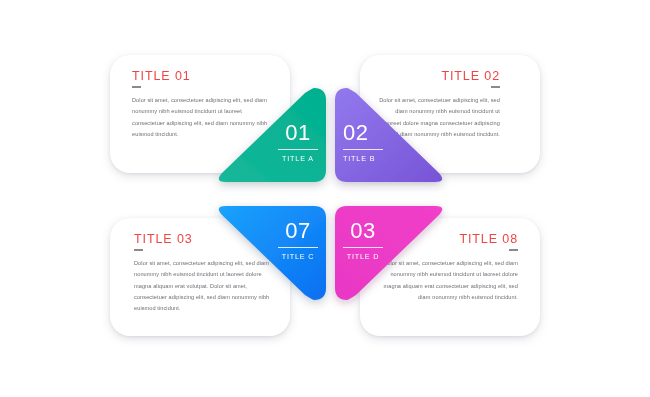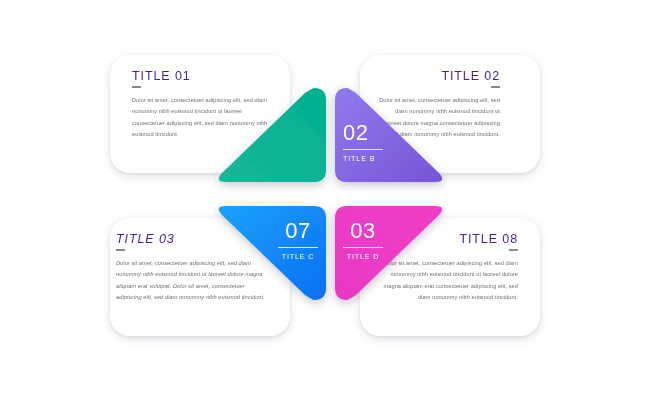--- a/index.html
+++ b/index.html
@@ -37,35 +37,34 @@
     left: 360px; top: 55px;
     width: 180px; height: 118px;
     border-radius: 20px 20px 20px 6px;
     padding: 14px 40px 10px 18px;
     text-align: right;
   }
   .card-03 {
     left: 110px; top: 218px;
     width: 180px; height: 118px;
     border-radius: 20px 6px 20px 20px;
-    padding: 14px 18px 10px 6px;
-    font-style: italic;
+    padding: 14px 18px 10px 24px;
   }
   .card-04 {
     left: 360px; top: 218px;
     width: 180px; height: 118px;
     border-radius: 6px 20px 20px 20px;
     padding: 14px 22px 10px 18px;
     text-align: right;
   }
 
   .card-title {
     font-size: 12.5px;
     letter-spacing: 0.9px;
-    color: #4c1d95;
+    color: #ef4444;
     font-weight: 400;
     margin: 0 0 1px 0;
     white-space: nowrap;
   }
   .card-dash {
     display: block;
     width: 9px;
     height: 1.6px;
     background: #8a8a8a;
     margin: 3px 0 7px 0;
@@ -171,20 +170,25 @@
         <linearGradient id="gradTeal" x1="0" y1="1" x2="1" y2="0">
           <stop offset="0%" stop-color="#17B79A"></stop>
           <stop offset="100%" stop-color="#00B08F"></stop>
         </linearGradient>
         <filter id="shadowTeal" x="-40%" y="-40%" width="190%" height="190%">
           <feDropShadow dx="0" dy="3" stdDeviation="4" flood-color="#3b4a55" flood-opacity="0.28"></feDropShadow>
         </filter>
       </defs>
       <path d="M 104 2 Q 116 2 116 14 L 116 84 Q 116 96 104 96 L 16 96 Q 4 96 12 87 L 95 7 Q 103 2 104 2 Z" fill="url(#gradTeal)" filter="url(#shadowTeal)"></path>
     </svg>
+    <div class="tri-label">
+      <div class="tri-num">01</div>
+      <span class="tri-rule"></span>
+      <div class="tri-sub">TITLE A</div>
+    </div>
   </div>
 
   <div class="tri tri-02">
     <svg viewBox="0 0 118 98">
       <defs>
         <linearGradient id="gradPurple" x1="0" y1="0" x2="1" y2="1">
           <stop offset="0%" stop-color="#9279EE"></stop>
           <stop offset="100%" stop-color="#7754D6"></stop>
         </linearGradient>
         <filter id="shadowPurple" x="-40%" y="-40%" width="190%" height="190%">

